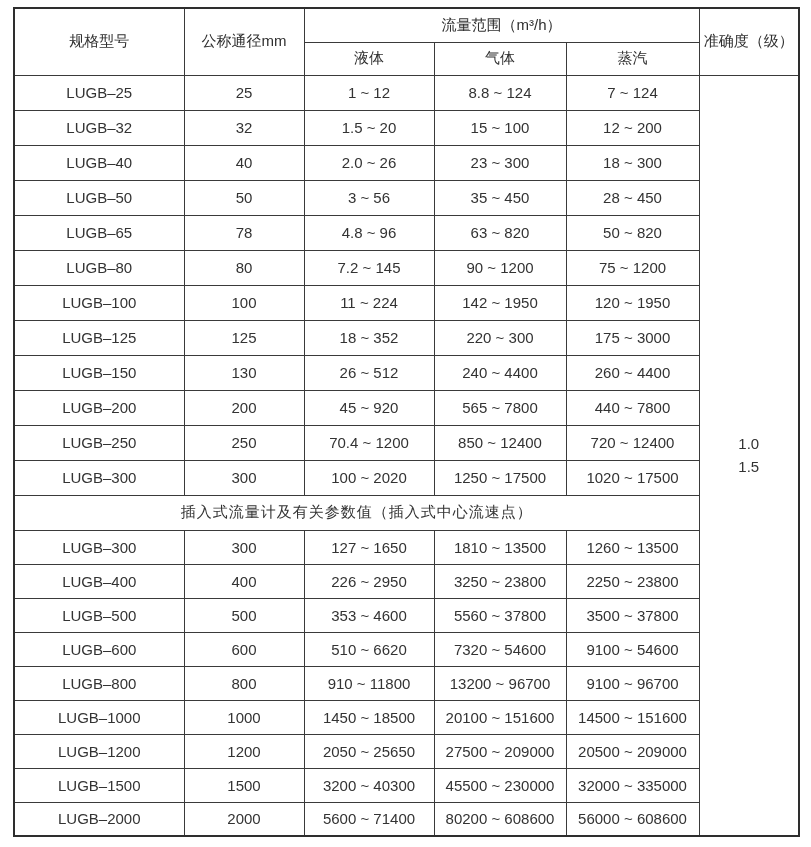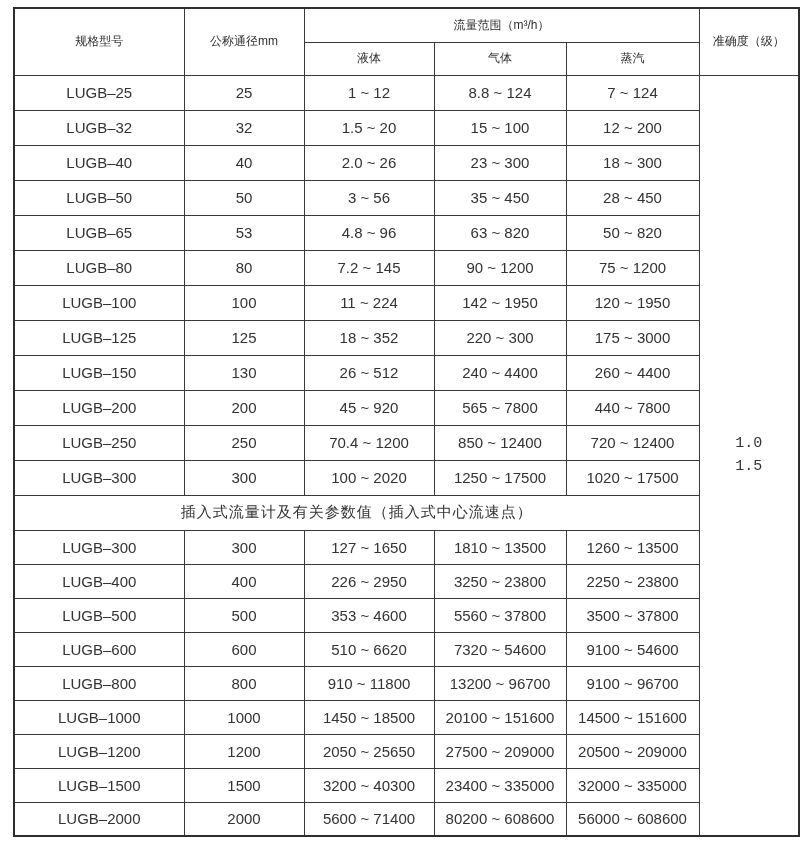--- a/index.html
+++ b/index.html
@@ -23,21 +23,21 @@
   table.spec th, table.spec td {
     border: 1px solid #3a3a3a;
     text-align: center;
     vertical-align: middle;
     padding: 0 2px;
     overflow: hidden;
     white-space: nowrap;
   }
   table.spec th {
     font-weight: normal;
-    font-size: 12px;
+    font-size: 15px;
     color: #2f2f2f;
   }
   table.spec td {
     font-size: 15px;
     color: #333333;
   }
   tr.hdr1 { height: 34px; }
   tr.hdr2 { height: 33px; margin-top: 28px; }
   tr.s1   { height: 35px; }
   tr.sec  { height: 35px; }
@@ -46,21 +46,20 @@
     font-size: 16px;
     color: #2f2f2f;
     letter-spacing: 1px;
   }
   td.accuracy-cell {
     vertical-align: middle;
     font-size: 15px;
   }
   td.accuracy-cell .acc-line {
     line-height: 23px;
-    font-family: Liberation Mono, monospace;
   }
 </style>
 </head>
 <body>
 
 <div class="page">
   <table class="spec">
     <colgroup>
       <col style="width:170px">
       <col style="width:120px">
@@ -110,21 +109,21 @@
         </tr>
         <tr class="s1">
           <td>LUGB–50</td>
           <td>50</td>
           <td>3 ~ 56</td>
           <td>35 ~ 450</td>
           <td>28 ~ 450</td>
         </tr>
         <tr class="s1">
           <td>LUGB–65</td>
-          <td>53</td>
+          <td>78</td>
           <td>4.8 ~ 96</td>
           <td>63 ~ 820</td>
           <td>50 ~ 820</td>
         </tr>
         <tr class="s1">
           <td>LUGB–80</td>
           <td>80</td>
           <td>7.2 ~ 145</td>
           <td>90 ~ 1200</td>
           <td>75 ~ 1200</td>
@@ -220,21 +219,21 @@
           <td>LUGB–1200</td>
           <td>1200</td>
           <td>2050 ~ 25650</td>
           <td>27500 ~ 209000</td>
           <td>20500 ~ 209000</td>
         </tr>
         <tr class="s2">
           <td>LUGB–1500</td>
           <td>1500</td>
           <td>3200 ~ 40300</td>
-          <td>23400 ~ 335000</td>
+          <td>45500 ~ 230000</td>
           <td>32000 ~ 335000</td>
         </tr>
         <tr class="s2">
           <td>LUGB–2000</td>
           <td>2000</td>
           <td>5600 ~ 71400</td>
           <td>80200 ~ 608600</td>
           <td>56000 ~ 608600</td>
         </tr>
       </tbody>

